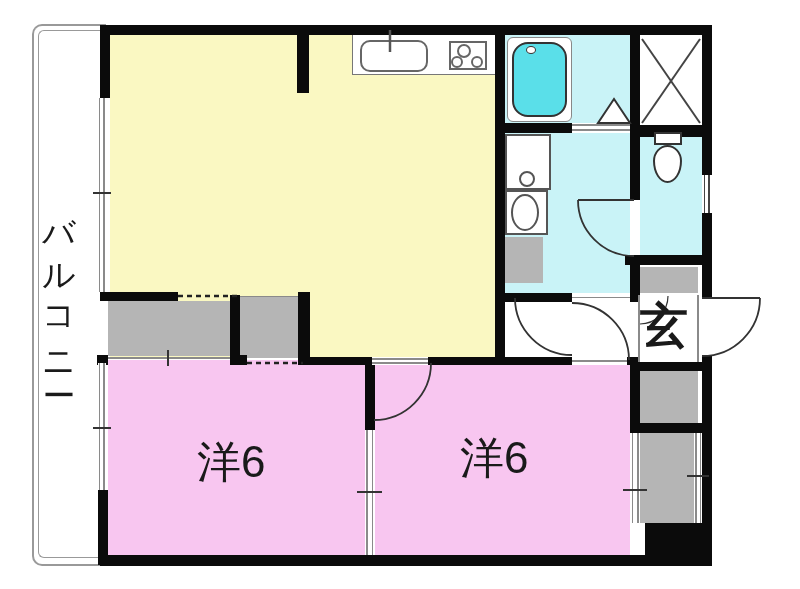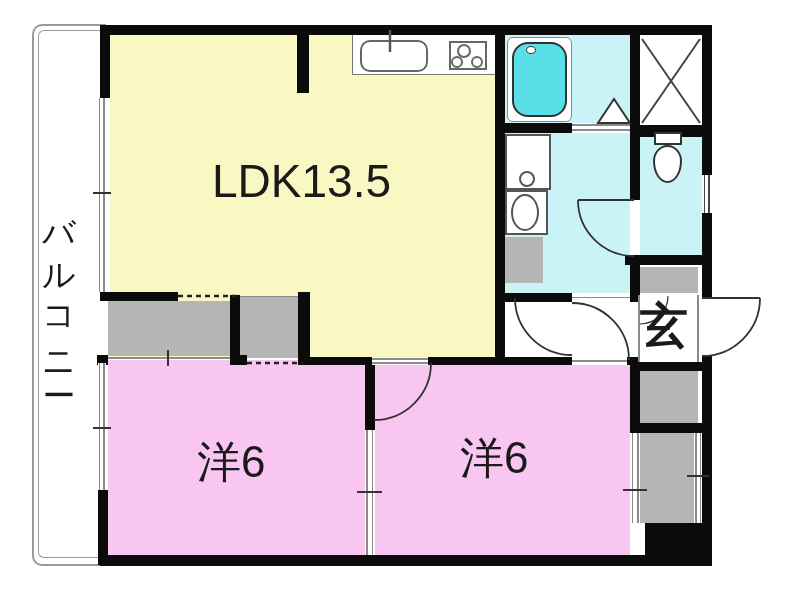--- a/index.html
+++ b/index.html
@@ -144,19 +144,18 @@
     <g stroke="#333" stroke-width="2">
       <line x1="93" y1="193" x2="111" y2="193"></line>
       <line x1="93" y1="428" x2="111" y2="428"></line>
       <line x1="357" y1="492" x2="382" y2="492"></line>
       <line x1="168" y1="350" x2="168" y2="366"></line>
       <line x1="623" y1="490" x2="647" y2="490"></line>
       <line x1="687" y1="476" x2="709" y2="476"></line>
     </g>
   </svg>
 
-  <div class="lbl" style="left:212px;top:158px;font-size:46px;">LDK13.5</div>
   <div class="lbl" style="left:197px;top:440px;font-size:44px;">洋6</div>
   <div class="lbl" style="left:460px;top:436px;font-size:44px;">洋6</div>
   <div class="lbl" style="left:640px;top:302px;font-size:48px;font-weight:bold;">玄</div>
   <div class="lbl vtext" style="left:43px;top:196px;font-size:33px;">バルコニー</div>
 
 </div>
 
 </body></html>

